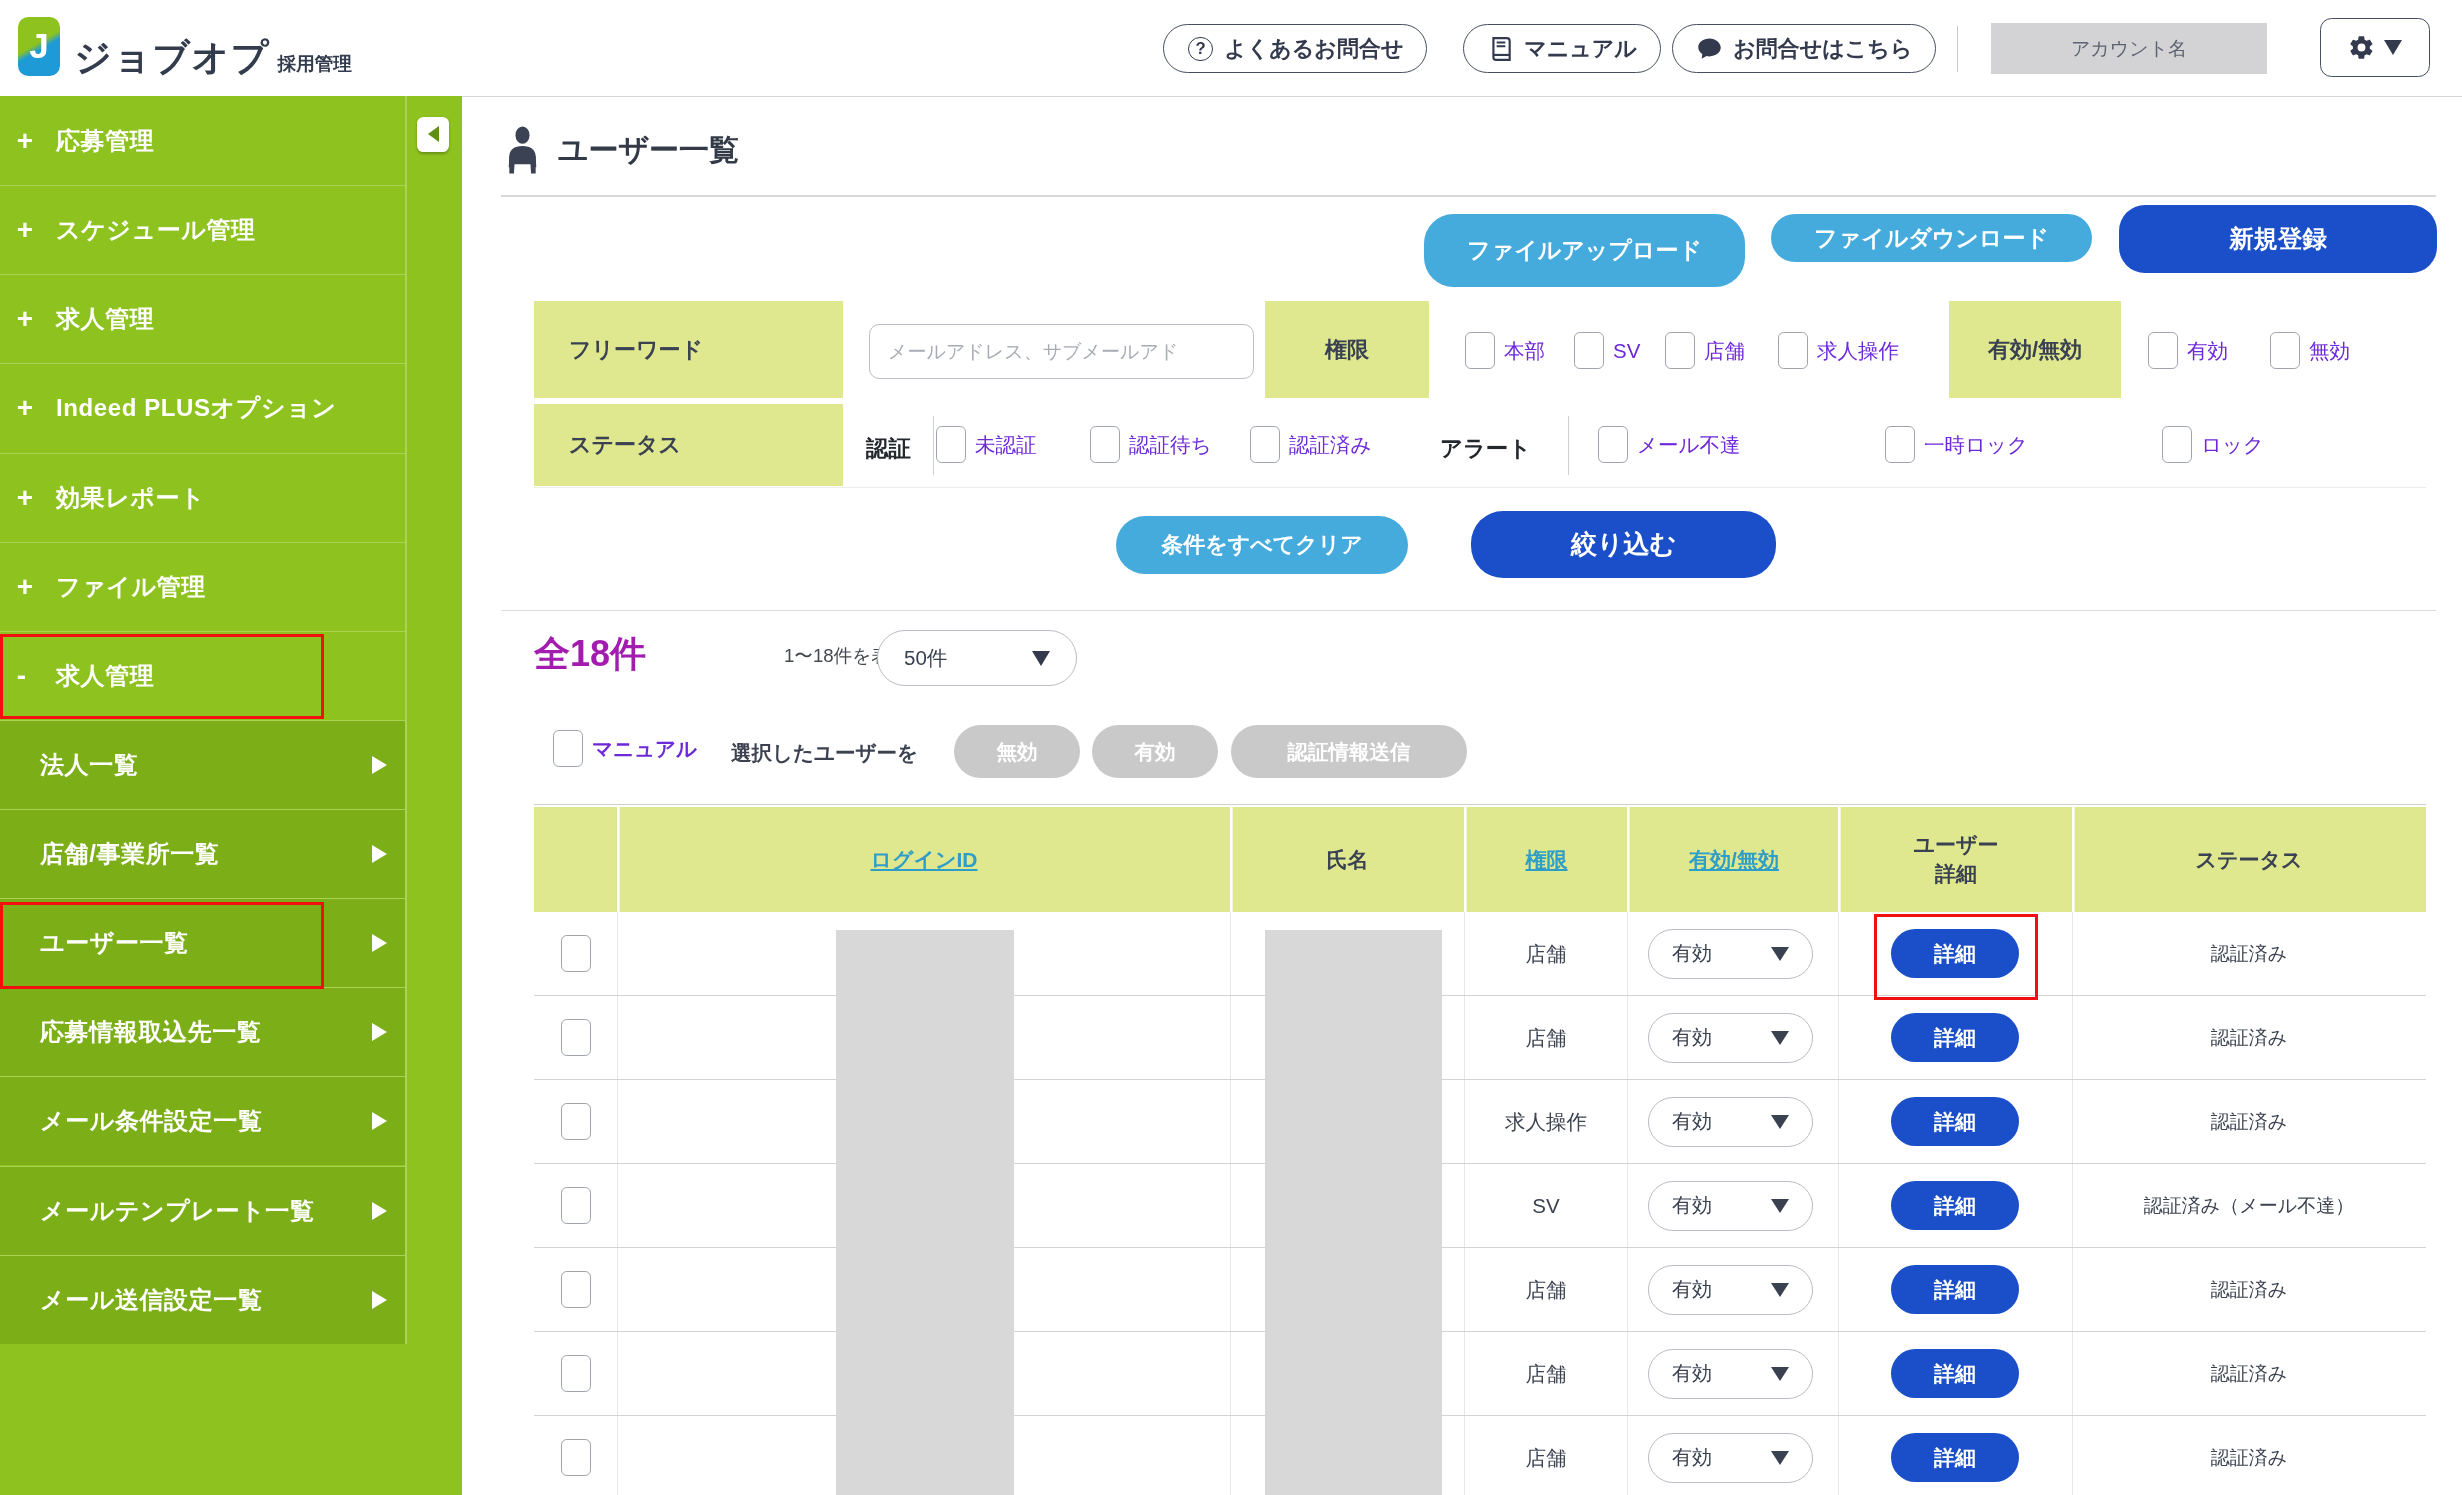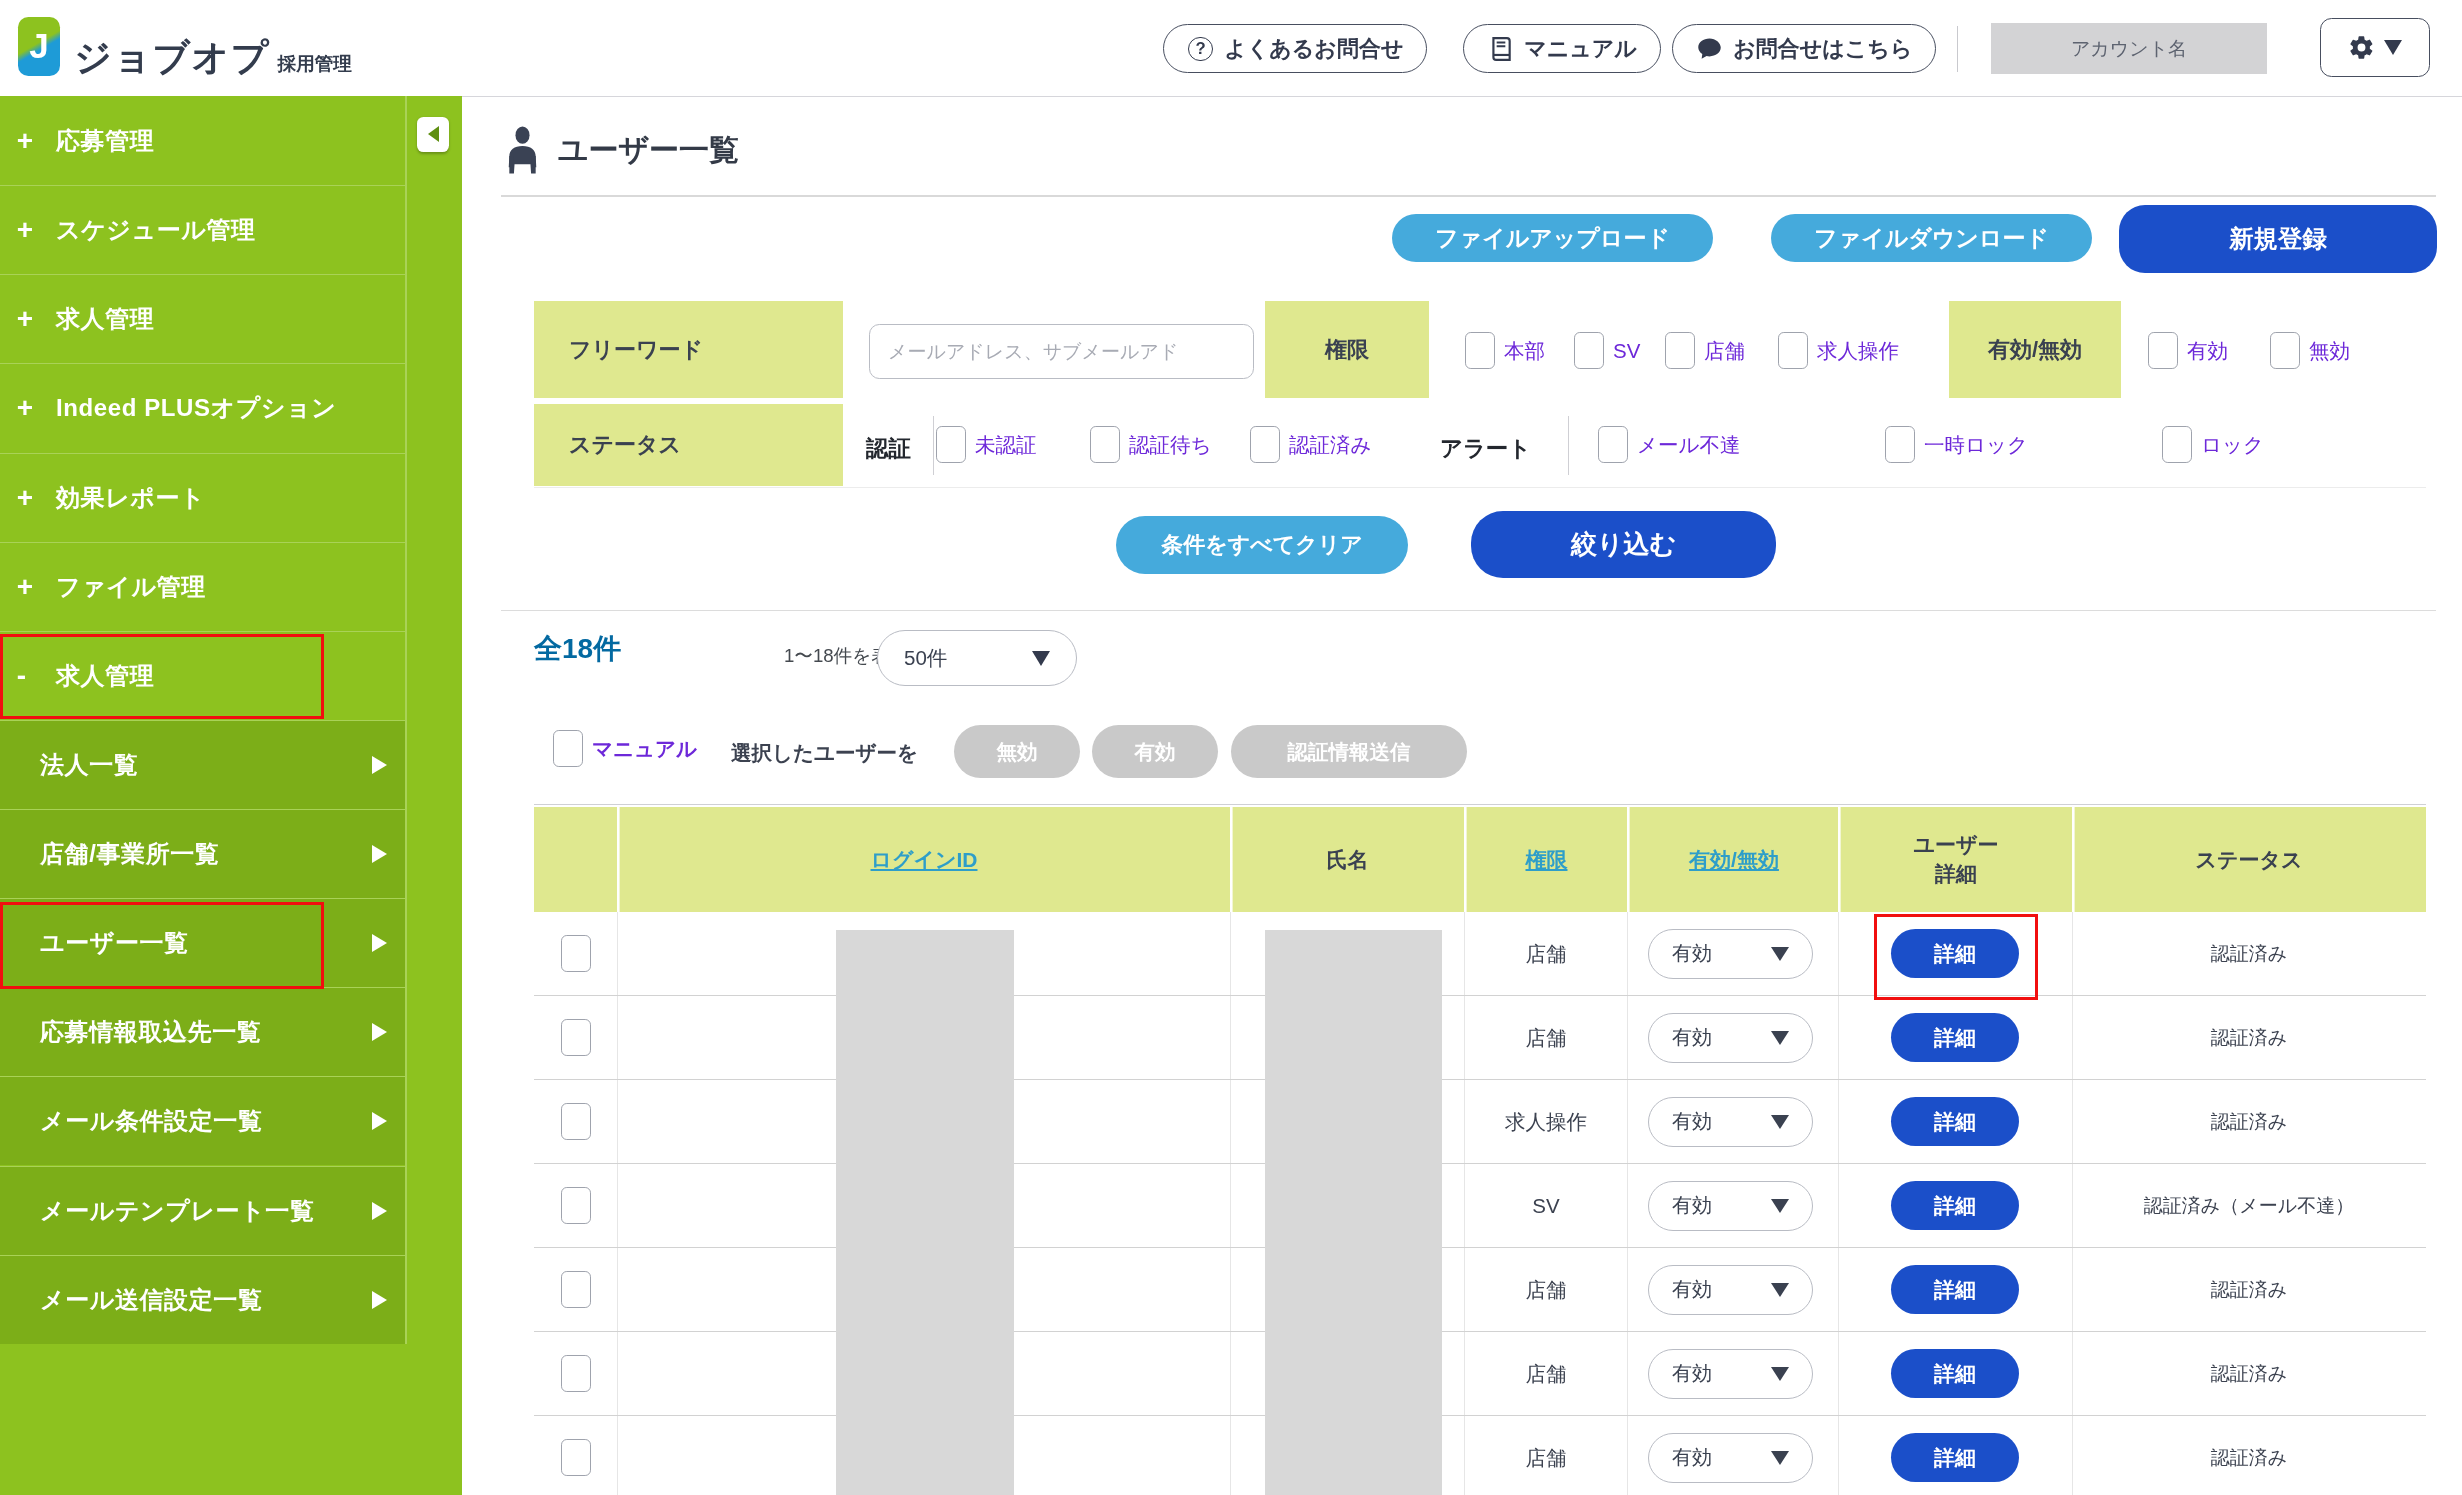--- a/index.html
+++ b/index.html
@@ -57,21 +57,21 @@
   #freeword-input{position:absolute;left:869px;top:324px;width:385px;height:55px;border:1.9px solid #b9bcc4;border-radius:10.3px;
                   box-sizing:border-box;padding:0 18px;font-size:19px;font-family:inherit;color:#333;background:#fff;}
   #freeword-input::placeholder{color:#a8abb4;}
   .cbpair{position:absolute;display:flex;align-items:center;gap:9.6px;cursor:pointer;}
   .cbbox{width:29.5px;height:37px;background:#fff;border:1.9px solid #9fa3ad;border-radius:5.8px;box-sizing:border-box;}
   .cbl{font-size:20.5px;color:#6d28d9;white-space:nowrap;}
   .groupl{position:absolute;font-size:22.4px;font-weight:bold;color:#23272e;}
   .vdiv{position:absolute;width:1.3px;height:59px;background:#cfcfd4;}
 
   
-  #total-count{position:absolute;left:534px;top:630px;font-size:28px;font-weight:bold;color:#0369a1;}
+  #total-count{position:absolute;left:534px;top:630px;font-size:36px;font-weight:bold;color:#a21caf;}
   #range-label{position:absolute;left:784px;top:643px;font-size:18.6px;color:#44494f;}
   #pagesize{position:absolute;left:877px;top:630px;width:200px;height:56px;border:1.9px solid #b9bcc4;border-radius:29.5px;
             background:#fff;display:flex;align-items:center;box-sizing:border-box;padding:0 26px;justify-content:space-between;
             font-size:20.5px;color:#3a4150;cursor:pointer;}
   .gray-pill{position:absolute;top:725px;height:53px;background:#c9c9c9;border:none;border-radius:28px;color:#fff;
              font-weight:bold;font-size:20.5px;font-family:inherit;display:flex;align-items:center;justify-content:center;}
 
   
   #thead{position:absolute;left:534px;top:807px;width:1892px;height:105px;background:#dfe88f;
          background-image:linear-gradient(#fff,#fff),linear-gradient(#fff,#fff),linear-gradient(#fff,#fff),linear-gradient(#fff,#fff),linear-gradient(#fff,#fff),linear-gradient(#fff,#fff);
@@ -214,21 +214,21 @@
   <div id="page-title-row">
     <svg width="37" height="49" viewBox="0 0 24 32">
       <ellipse cx="12" cy="6" rx="4.6" ry="5.6" fill="#3a4254"></ellipse>
       <path fill="#3a4254" d="M12 13c-5.4 0-8.6 2.6-8.6 6.6V31h3l.4-6h10.4l.4 6h3V19.6C20.6 15.6 17.4 13 12 13z"></path>
       <path fill="#3a4254" d="M3.4 19.6 3 27h2.6l.6-7.4zM20.6 19.6 21 27h-2.6l-.6-7.4z"></path>
     </svg>
     <span id="page-title">ユーザー一覧</span>
   </div>
   <div class="divline" style="left:501px;top:195px;width:1935px;height:1.9px;"></div>
 
-  <button class="pill-btn blue-light" style="left:1392px;top:214px;width:321px;height:48px;font-size:23px;">ファイルアップロード</button>
+  <button class="pill-btn blue-light" style="left:1424px;top:214px;width:321px;height:73px;font-size:23px;">ファイルアップロード</button>
   <button class="pill-btn blue-light" style="left:1771px;top:214px;width:321px;height:48px;font-size:23px;">ファイルダウンロード</button>
   <button class="pill-btn blue-dark" style="left:2119px;top:205px;width:318px;height:68px;font-size:24.4px;border-radius:26px;">新規登録</button>
 
   <div class="fcell" style="left:534px;top:301px;width:309px;height:97px;padding-left:35px;">
       <span>フリーワード</span>
     </div>
   <input id="freeword-input" type="text" placeholder="メールアドレス、サブメールアド" style="">
   <div class="fcell" style="left:1265px;top:301px;width:164px;height:97px;justify-content:center;">
       <span>権限</span>
     </div>

